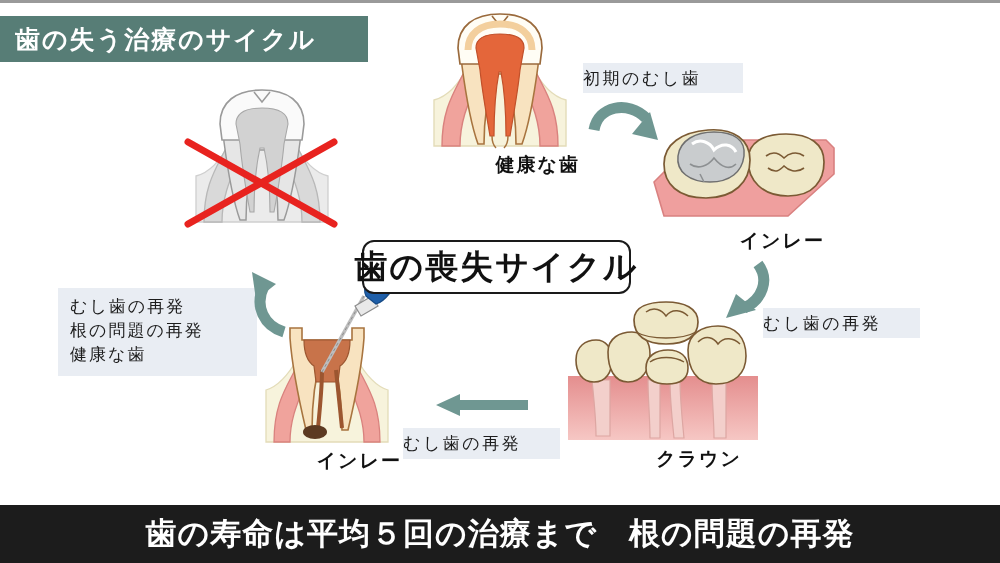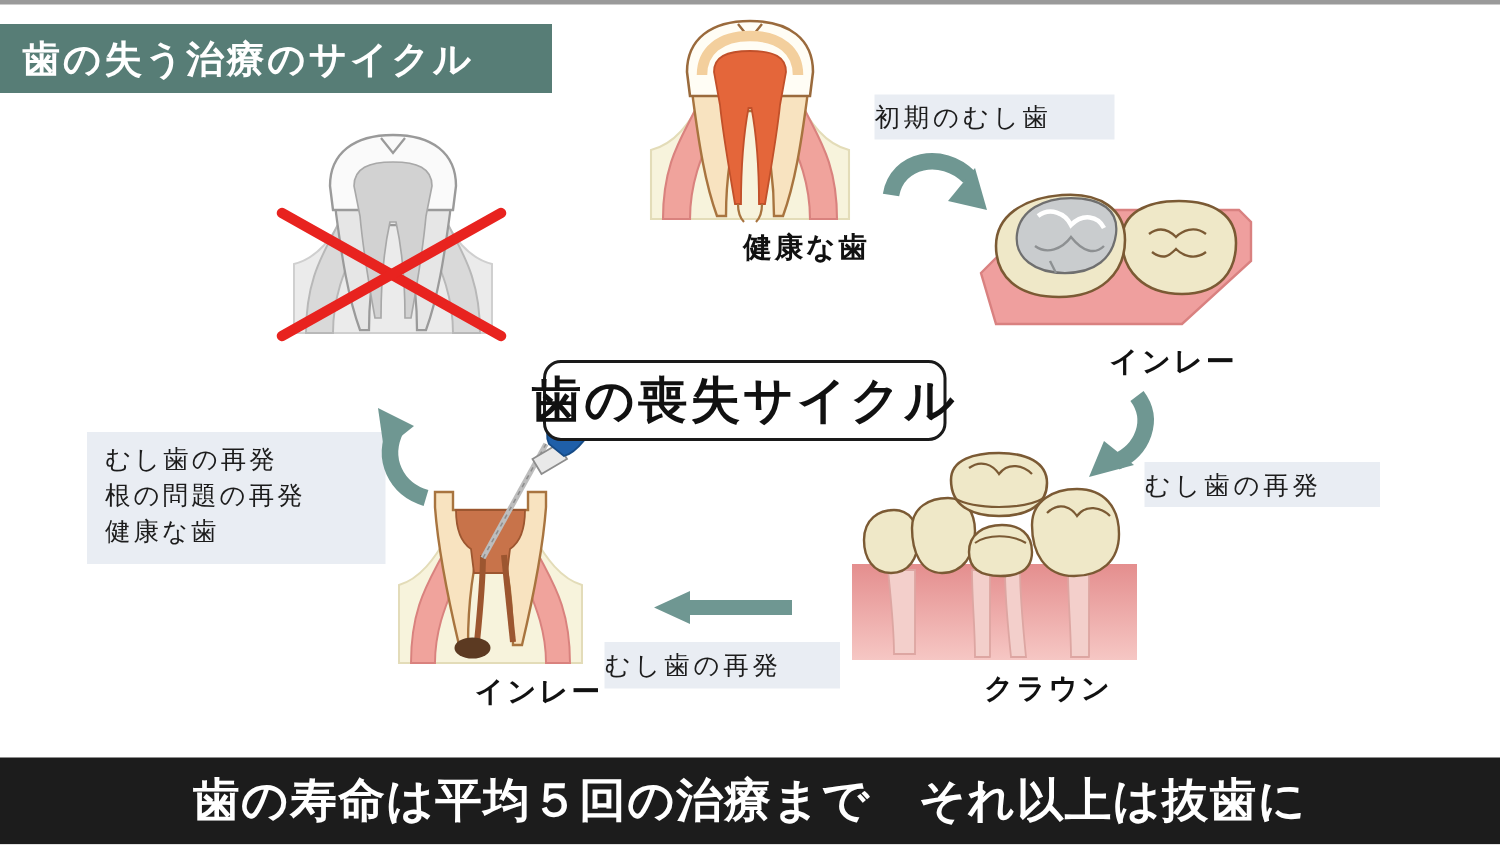--- a/index.html
+++ b/index.html
@@ -234,16 +234,16 @@
       <path d="M10 60 L156 142" stroke="#e8231f" stroke-width="7" stroke-linecap="round"></path>
       <path d="M156 60 L10 142" stroke="#e8231f" stroke-width="7" stroke-linecap="round"></path>
     </svg>
   </div>
 
   <div class="center-box">
     <span class="t">歯の喪失サイクル</span>
   </div>
 
   <div class="bottom-banner">
-    <span class="t">歯の寿命は平均５回の治療まで　それ以上は抜歯に</span>
+    <span class="t">歯の寿命は平均５回の治療まで　根の問題の再発</span>
   </div>
 
 </div>
 
 </body></html>

